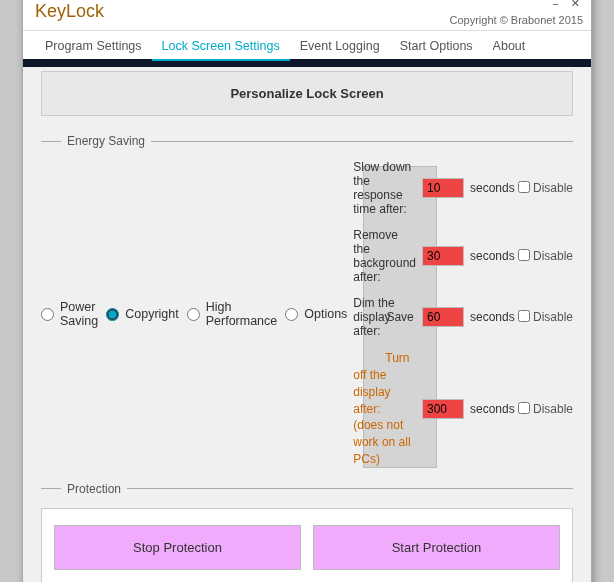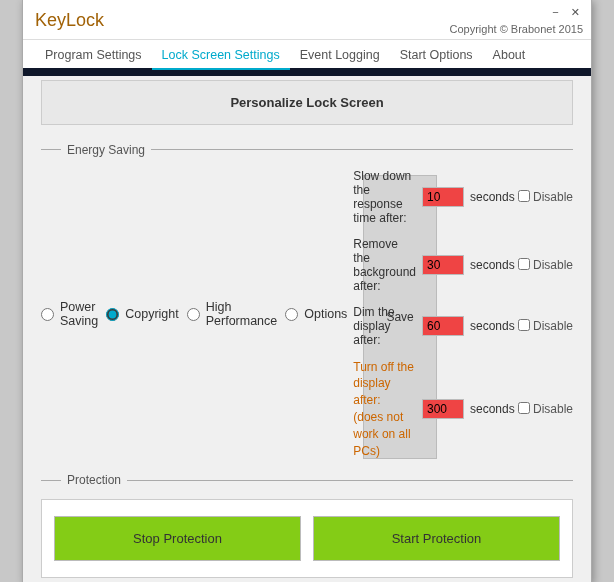--- a/index.html
+++ b/index.html
@@ -202,31 +202,32 @@
     .protection-section-wrapper {
       margin-top: 4px;
     }
     .protection-buttons {
       display: flex;
       gap: 12px;
     }
     .prot-btn {
       flex: 1;
       padding: 14px;
-      background: #84cc16;
+      background: #f0abfc;
       border: 1px solid #bbb;
       font-size: 13px;
       color: #333;
       cursor: pointer;
       text-align: center;
     }
     .multi-line-label {
       font-size: 12px;
       color: #cc6600;
       line-height: 1.4;
+      margin-left: 32px;
     }
   </style>
 </head>
 <body>
 
 <div class="window">
 
   <div class="title-bar">
     <div class="title-bar-left">
       <span class="app-title">KeyLock</span>

